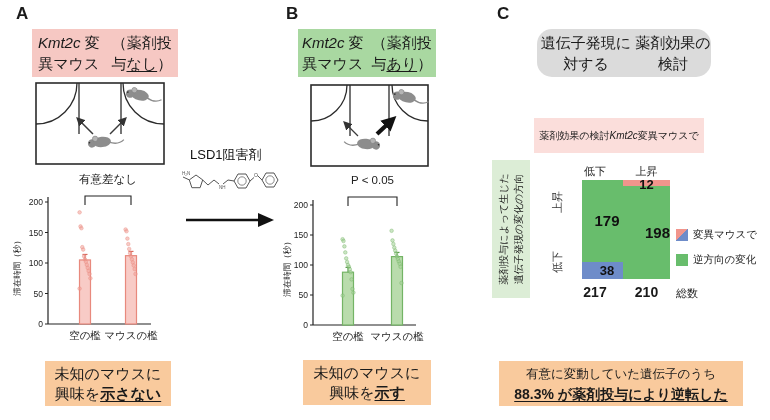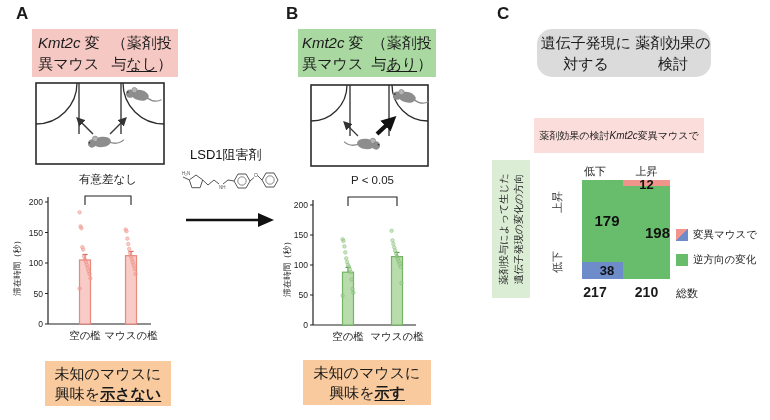--- a/index.html
+++ b/index.html
@@ -300,14 +300,18 @@
 
   <div class="abs legend-item" style="left:676px;top:228px;">
     <span class="lg-swatch lg-split"></span>
     <span>変異マウスで</span>
   </div>
   <div class="abs legend-item" style="left:676px;top:253px;">
     <span class="lg-swatch lg-green"></span>
     <span>逆方向の変化</span>
   </div>
 
+  <div class="abs concl" style="left:499px;top:361px;width:244px;height:45px;">
+    <div style="font-size:12.5px;">有意に変動していた遺伝子のうち</div>
+    <div class="emph" style="font-size:14px;">88.3% が薬剤投与により逆転した</div>
+  </div>
 
 </div>
 
 </body></html>

